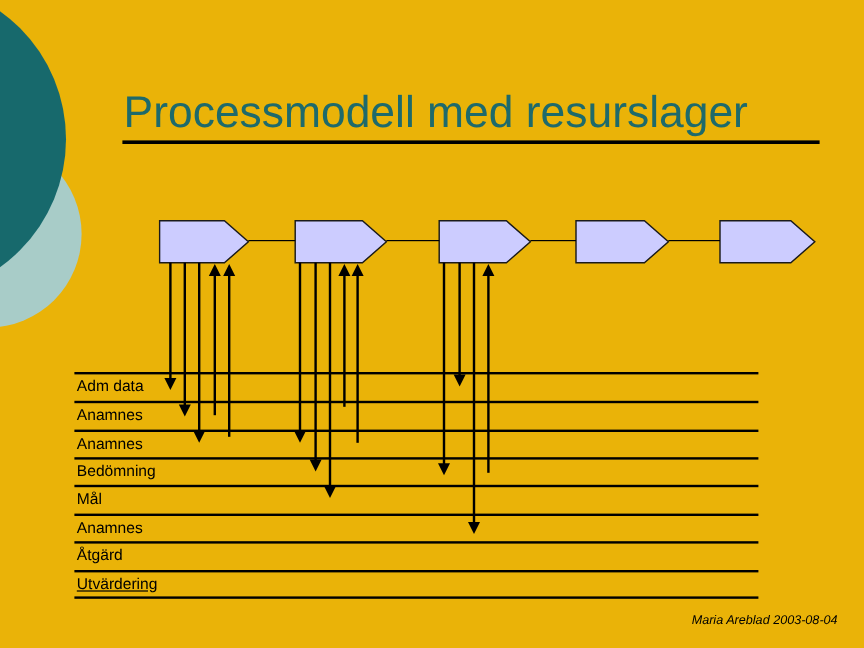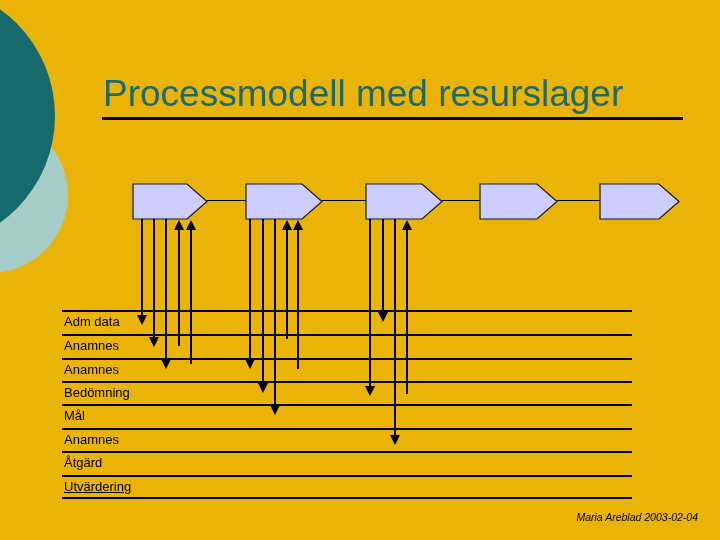--- a/index.html
+++ b/index.html
@@ -97,14 +97,14 @@
       <div class="vline" style="left: 297px; top: 212px; height: 141px;"></div>
       <div class="vline" style="left: 369px; top: 203px; height: 169px;"></div>
       <div class="ahead down" style="left: 365px; top: 370px;"></div>
       <div class="vline" style="left: 382px; top: 203px; height: 95px;"></div>
       <div class="ahead down" style="left: 378px; top: 296px;"></div>
       <div class="vline" style="left: 394px; top: 203px; height: 218px;"></div>
       <div class="ahead down" style="left: 390px; top: 419px;"></div>
       <div class="ahead up" style="left: 402px; top: 204px;"></div>
       <div class="vline" style="left: 406px; top: 212px; height: 166px;"></div>
     </div>
-  <div class="footer">Maria Areblad 2003-02-04</div>
+  <div class="footer">Maria Areblad 2003-08-04</div>
 </div>
 
 </body></html>

